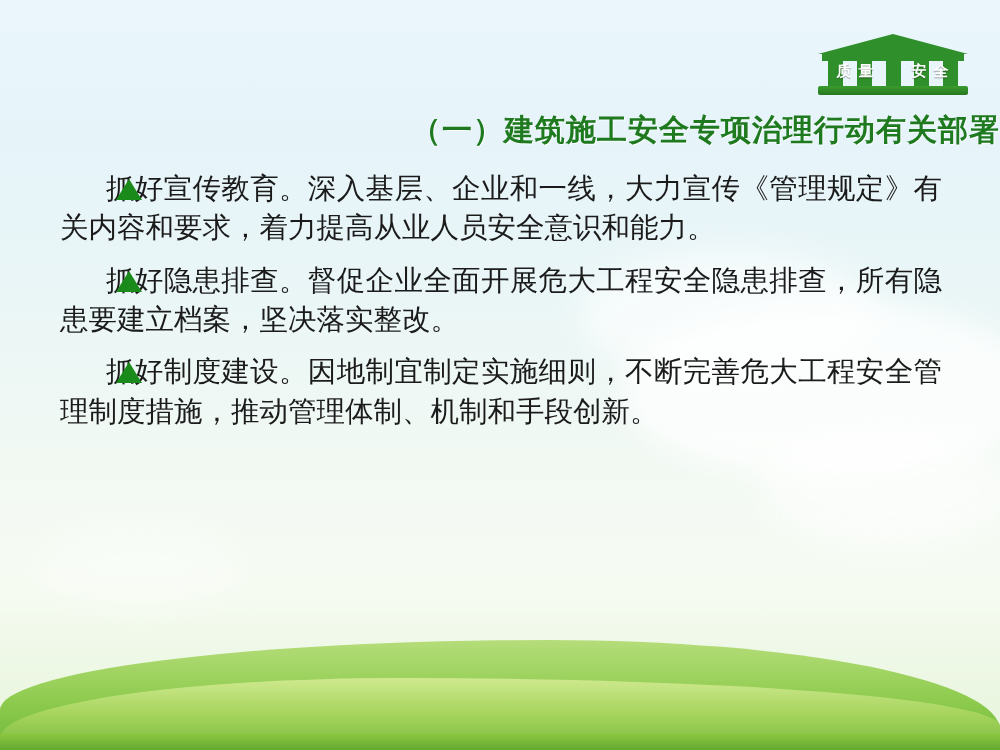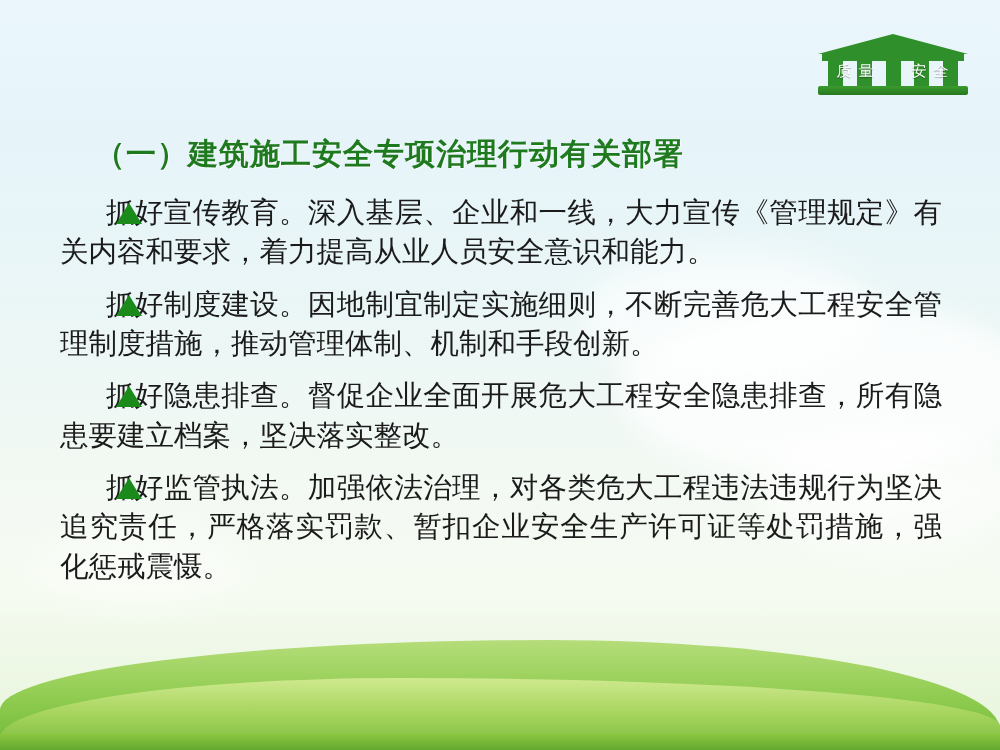--- a/index.html
+++ b/index.html
@@ -136,40 +136,41 @@
     border-radius: 2px;
   }
   .logo .logo-text {
     position: absolute;
     left: 0; top: 28px;
     width: 150px;
     display: flex;
     justify-content: space-around;
     font-family: "DejaVu Sans", sans-serif;
     font-size: 15px;
-    font-weight: normal;
+    font-weight: bold;
     color: #ffffff;
     letter-spacing: 1px;
     text-shadow: 0 1px 1px rgba(0,0,0,.35);
   }
 
   
   .content {
     position: absolute;
     left: 0; top: 110px;
     width: 1000px;
   }
   .slide-heading {
-    margin: 24px 0 0 95px;
+    margin: 0 0 0 95px;
     font-family: Liberation Serif, serif;
     font-size: 30px;
     font-weight: bold;
     color: #1f7a1f;
     letter-spacing: 1px;
     text-shadow: 1px 1px 0 rgba(255,255,255,0.75);
+    text-align: right;
   }
 
   .bullets {
     margin: 18px 0 0 8px;
     padding: 0 58px 0 52px;
   }
   .bullet {
     position: relative;
     margin: 0 0 13px 0;
     font-family: "DejaVu Sans", "Liberation Sans", sans-serif;
@@ -222,29 +223,25 @@
   <div class="content">
     <div class="slide-heading">（一）建筑施工安全专项治理行动有关部署</div>
 
     <div class="bullets">
       <div class="bullet">
         <span class="tri"></span>
         <span class="bullet-text">抓好宣传教育。深入基层、企业和一线，大力宣传《管理规定》有关内容和要求，着力提高从业人员安全意识和能力。</span>
       </div>
       <div class="bullet">
         <span class="tri"></span>
-        <span class="bullet-text">抓好制度建设。因地制宜制定实施细则，不断完善危大工程安全管理制度措施，推动管理体制、机制和手段创新。</span>
-      </div>
-      <div class="bullet">
-        <span class="tri"></span>
         <span class="bullet-text">抓好隐患排查。督促企业全面开展危大工程安全隐患排查，所有隐患要建立档案，坚决落实整改。</span>
       </div>
       <div class="bullet">
         <span class="tri"></span>
-        <span class="bullet-text">抓好监管执法。加强依法治理，对各类危大工程违法违规行为坚决追究责任，严格落实罚款、暂扣企业安全生产许可证等处罚措施，强化惩戒震慑。</span>
+        <span class="bullet-text">抓好制度建设。因地制宜制定实施细则，不断完善危大工程安全管理制度措施，推动管理体制、机制和手段创新。</span>
       </div>
     </div>
   </div>
 
   <div class="hill hill-back"></div>
   <div class="hill hill-front"></div>
   <div class="hill-strip"></div>
 
 </div>
 

